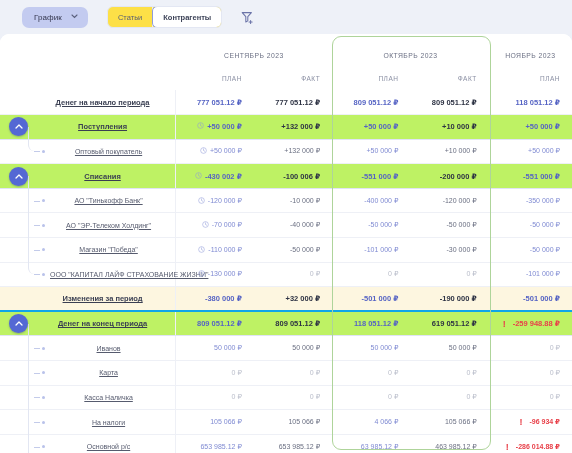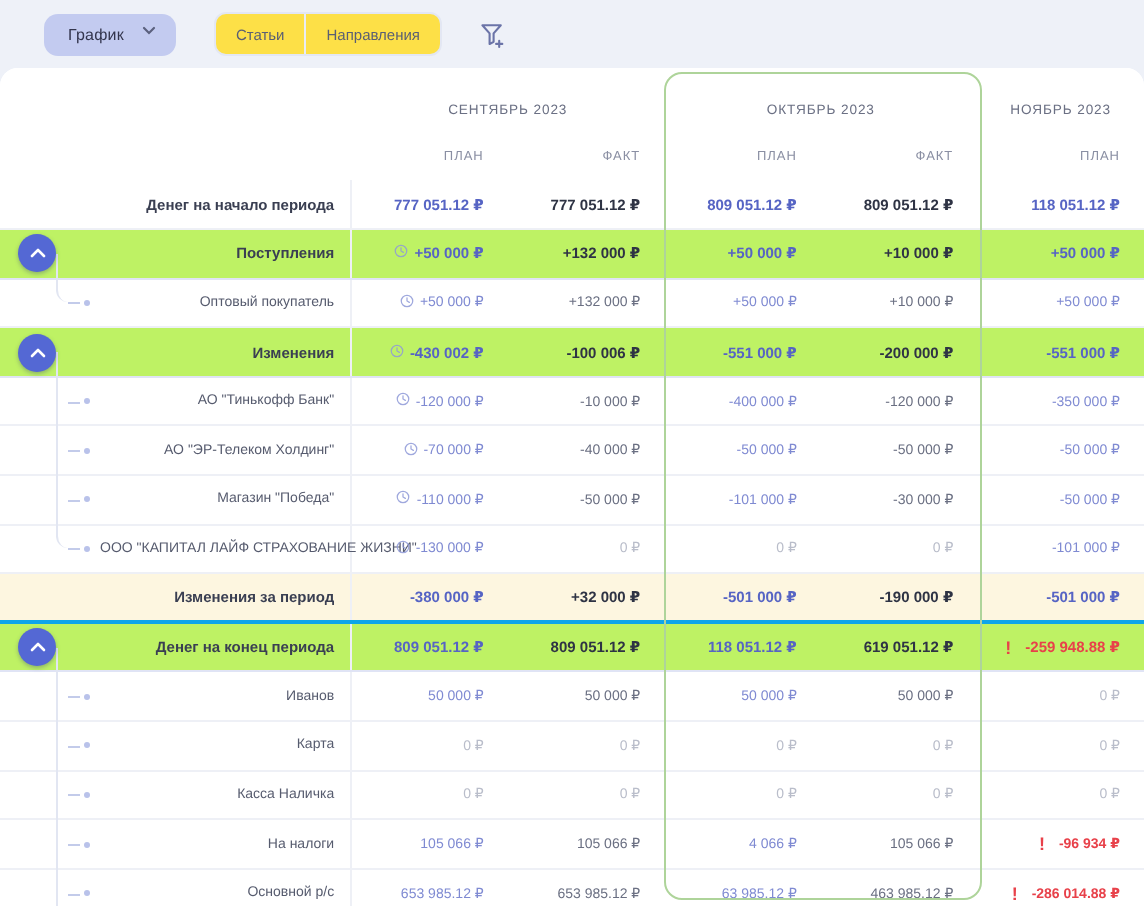--- a/index.html
+++ b/index.html
@@ -61,22 +61,22 @@
     padding:0 12px 8px 0;text-align:right;height:16px;vertical-align:bottom;
   }
 
   tbody tr{height:24.6px;}
   tbody td{
     border-bottom:1px solid #eef0f6;
     padding:0 12px 0 0;text-align:right;vertical-align:middle;
     color:#3f4254;white-space:nowrap;
   }
   td.lbl{
-    text-align:right;padding:0 8px 0 38px;
-    border-right:1px solid #eef0f6;color:#3a3f52;
+    text-align:center;padding:0 8px 0 38px;
+    border-right:1px solid #eef0f6;color:#3a3f52;text-decoration:underline;
   }
   td.lbl.sub{padding-left:50px;color:#565b6e;font-size:7px;}
 
   tr.grp{background:#bef264;}
   tr.grp td{border-bottom:1px solid #e0e4f5;font-weight:600;}
   tr.grp td.lbl{font-weight:700;}
   tr.first td{font-weight:600;}
   tr.first td.lbl{font-weight:700;}
   tr.chg{background:#fdf6e0;}
   tr.chg td{border-bottom:2px solid #0ea5e9;font-weight:600;}
@@ -135,21 +135,21 @@
       <span>График</span>
       <span class="cv">
         <svg width="7" height="5" viewBox="0 0 7 5">
             <path d="M1 1l2.5 2.5L6 1" stroke="#4a4f6b" stroke-width="1.1" fill="none" stroke-linecap="round"></path>
           </svg>
       </span>
     </div>
 
     <div class="seg">
       <div>Статьи</div>
-      <div>Направления</div>
+      <div class="on">Контрагенты</div>
     </div>
 
     <div class="filter-ic">
       <svg width="15" height="15" viewBox="0 0 15 15">
         <path d="M2.2 2.6h9.2l-3.6 4.1v4.2l-2 1.1V6.7z" fill="none" stroke="#6b74a8" stroke-width="1.05" stroke-linejoin="round"></path>
         <path d="M10.6 10.4v3.1M9.05 11.95h3.1" stroke="#6b74a8" stroke-width="1.05" stroke-linecap="round"></path>
       </svg>
     </div>
   </div>
 
@@ -236,21 +236,21 @@
                 <span class="sub-v">+50 000 ₽</span>
               </span></td>
             <td><span class="cellwrap">
                 <span class="sub-f">+10 000 ₽</span>
               </span></td>
             <td><span class="cellwrap">
                 <span class="sub-v">+50 000 ₽</span>
               </span></td>
           </tr>
           <tr class="grp">
-            <td class="lbl">Изменения</td>
+            <td class="lbl">Списания</td>
             <td><span class="cellwrap">
                 <span class="clock"><svg width="7" height="7" viewBox="0 0 10 10">
                     <circle cx="5" cy="5" r="4.1" fill="none" stroke="#8f9ad8" stroke-width="0.9"></circle>
                     <path d="M5 2.7V5l1.7 1" stroke="#8f9ad8" stroke-width="0.9" fill="none" stroke-linecap="round"></path>
                   </svg></span>
                 <span class="plan">-430 002 ₽</span>
               </span></td>
             <td><span class="cellwrap">
                 <span class="fact">-100 006 ₽</span>
               </span></td>

